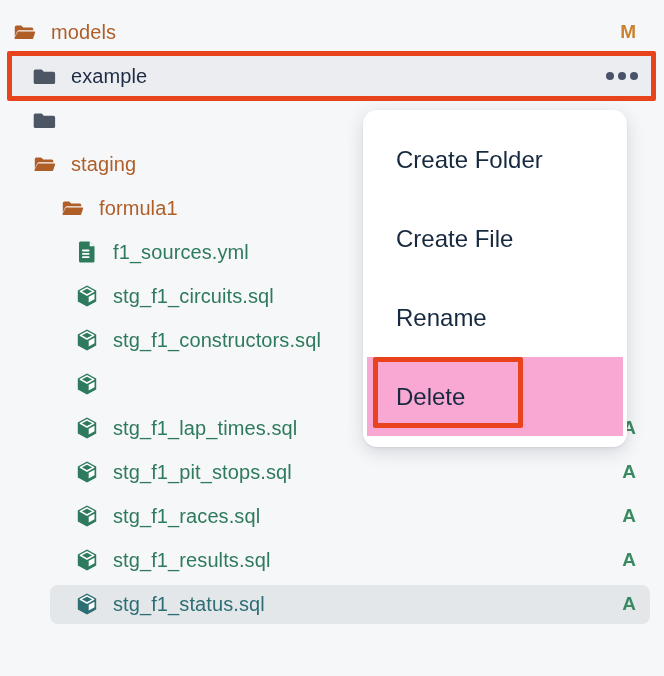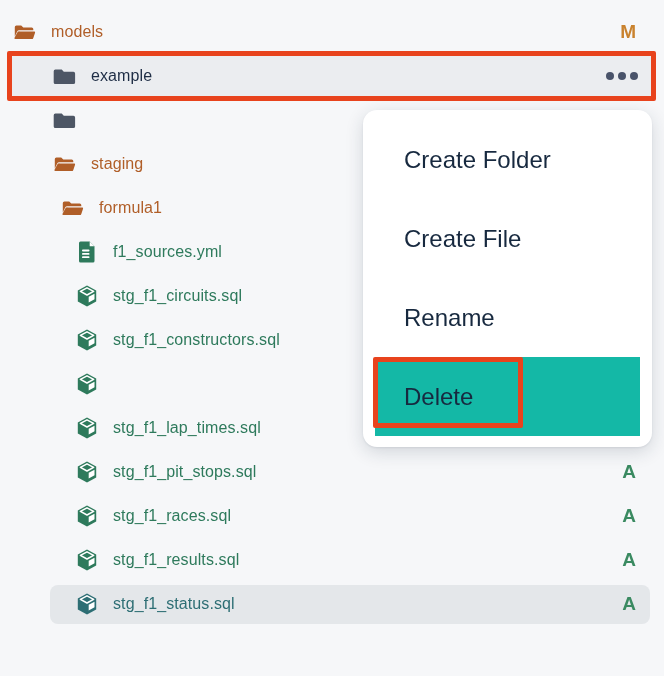--- a/index.html
+++ b/index.html
@@ -5,45 +5,45 @@
   html,body{margin:0;padding:0;}
   body{
     width:664px;height:676px;overflow:hidden;position:relative;
     background:#f6f7f9;
     font-family:"Liberation Sans",sans-serif;
     -webkit-font-smoothing:antialiased;
   }
   .tree{padding-top:10px;position:relative;}
   .row{position:relative;height:44px;display:flex;align-items:center;white-space:nowrap;}
   .d0{padding-left:12px}
-  .d1{padding-left:52px}
+  .d1{padding-left:32px}
   .d2{padding-left:60px}
   .d3{padding-left:74px}
   .icon{width:26px;height:24px;flex:0 0 auto;margin-right:13px;position:relative;z-index:2;}
-  .label{font-size:16px;position:relative;z-index:2;letter-spacing:.1px;}
+  .label{font-size:20px;position:relative;z-index:2;letter-spacing:.1px;}
   .c-orange{color:#b05e28}
   .c-navy{color:#1e2d45}
   .c-green{color:#2e7a5c}
   .c-teal{color:#2d6e74}
   .badge{margin-left:auto;margin-right:28px;font-weight:700;font-size:19px;position:relative;z-index:2;}
   .badge-m{color:#c9822e}
   .badge-a{color:#3a8a61}
   .kebab{margin-left:auto;margin-right:26px;display:flex;gap:4px;position:relative;z-index:2;cursor:pointer;}
   .kebab i{width:8px;height:8px;border-radius:50%;background:#49536a;display:block;}
   .hl-example{position:absolute;left:12px;right:13px;top:1px;bottom:1px;background:#ebedf0;border-radius:3px;z-index:1;}
   .hl-selected{position:absolute;left:50px;right:14px;top:3px;bottom:2px;background:#e4e7ea;border-radius:8px;z-index:1;}
   .menu{
-    position:absolute;left:363px;top:110px;width:289px;height:337px;
-    background:#ffffff;border-radius:14px;box-sizing:border-box;padding:10px 12px;
+    position:absolute;left:363px;top:110px;width:264px;height:337px;
+    background:#ffffff;border-radius:14px;box-sizing:border-box;padding:10px 4px;
     box-shadow:0 1px 2px rgba(23,41,63,.08),0 5px 18px rgba(23,41,63,.16);
     z-index:10;
   }
   .menu-item{height:79px;display:flex;align-items:center;padding-left:29px;
     font-size:24px;color:#17293f;cursor:pointer;}
-  .menu-item.hovered{background:#14b8a6;}
+  .menu-item.hovered{background:#f9a8d4;}
   .ann{position:absolute;border:5px solid #e8431d;box-sizing:border-box;z-index:20;border-radius:2px;pointer-events:none;}
   .ann1{left:7px;top:51px;width:649px;height:50px;}
   .ann2{left:373px;top:357px;width:150px;height:71px;}
   svg{display:block}
 </style>
 </head>
 <body>
 
 <svg width="0" height="0" style="position:absolute">
   <defs>

